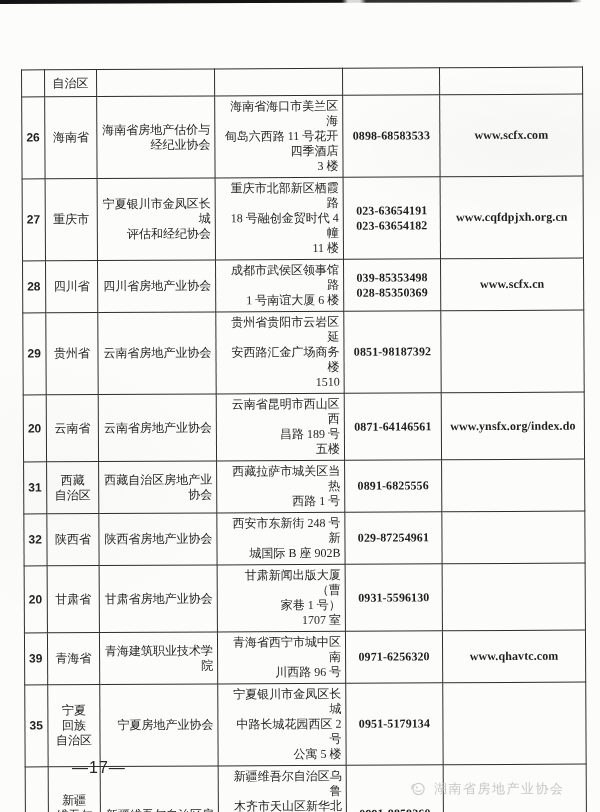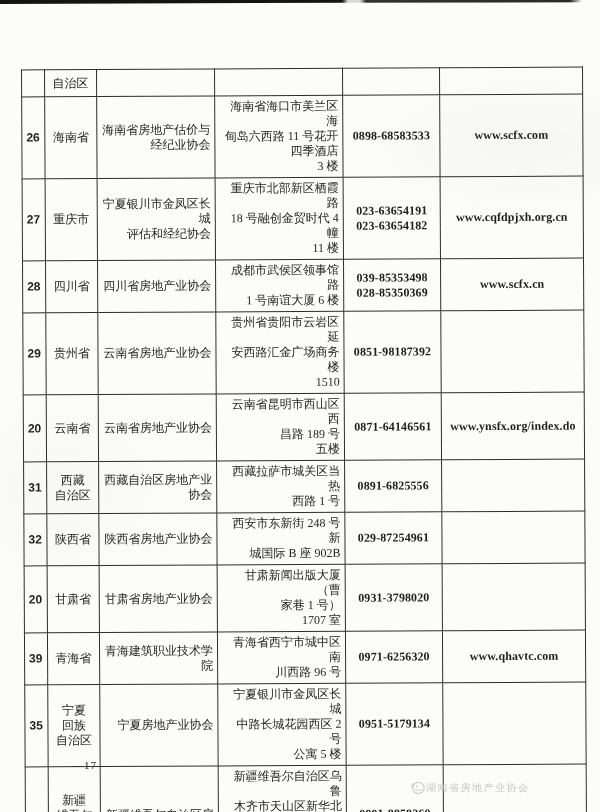--- a/index.html
+++ b/index.html
@@ -79,34 +79,34 @@
   tr.r5  { height: 44px; }
   tr.r6  { height: 42px; }
   tr.r7  { height: 50px; }
   tr.r8  { height: 42px; }
   tr.r9  { height: 58px; }
   tr.r10 { height: 62px; }
   .page-number {
     position: absolute;
     left: 72px;
     top: 759px;
-    font-size: 11px;
+    font-size: 16px;
     letter-spacing: 1px;
     color: #262626;
-    font-family: Liberation Serif, serif;
+    font-family: Liberation Sans, sans-serif;
   }
   .watermark {
     position: absolute;
     left: 409px;
     top: 780px;
     display: flex;
     align-items: center;
-    gap: 0;
+    gap: 8px;
     color: #c7c7c7;
-    font-size: 10px;
+    font-size: 13px;
     letter-spacing: 1.5px;
     font-family: "Liberation Sans", "DejaVu Sans", sans-serif;
     user-select: none;
   }
   .watermark svg { display: block; opacity: 0.9; }
 </style>
 </head>
 <body>
 
 <div class="page">
@@ -206,21 +206,21 @@
           <td class="c-phone">029-87254961</td>
           <td class="c-web"></td>
         </tr>
         <tr class="r7">
           <td class="c-no">20</td>
           <td class="c-region">甘肃省</td>
           <td class="c-name">甘肃省房地产业协会</td>
           <td class="c-addr">甘肃新闻出版大厦（曹
 家巷 1 号）
 1707 室</td>
-          <td class="c-phone">0931-3798020</td>
+          <td class="c-phone">0931-5596130</td>
           <td class="c-web"></td>
         </tr>
         <tr class="r8">
           <td class="c-no">39</td>
           <td class="c-region">青海省</td>
           <td class="c-name">青海建筑职业技术学
 院</td>
           <td class="c-addr">青海省西宁市城中区南
 川西路 96 号</td>
           <td class="c-phone">0971-6256320</td>

